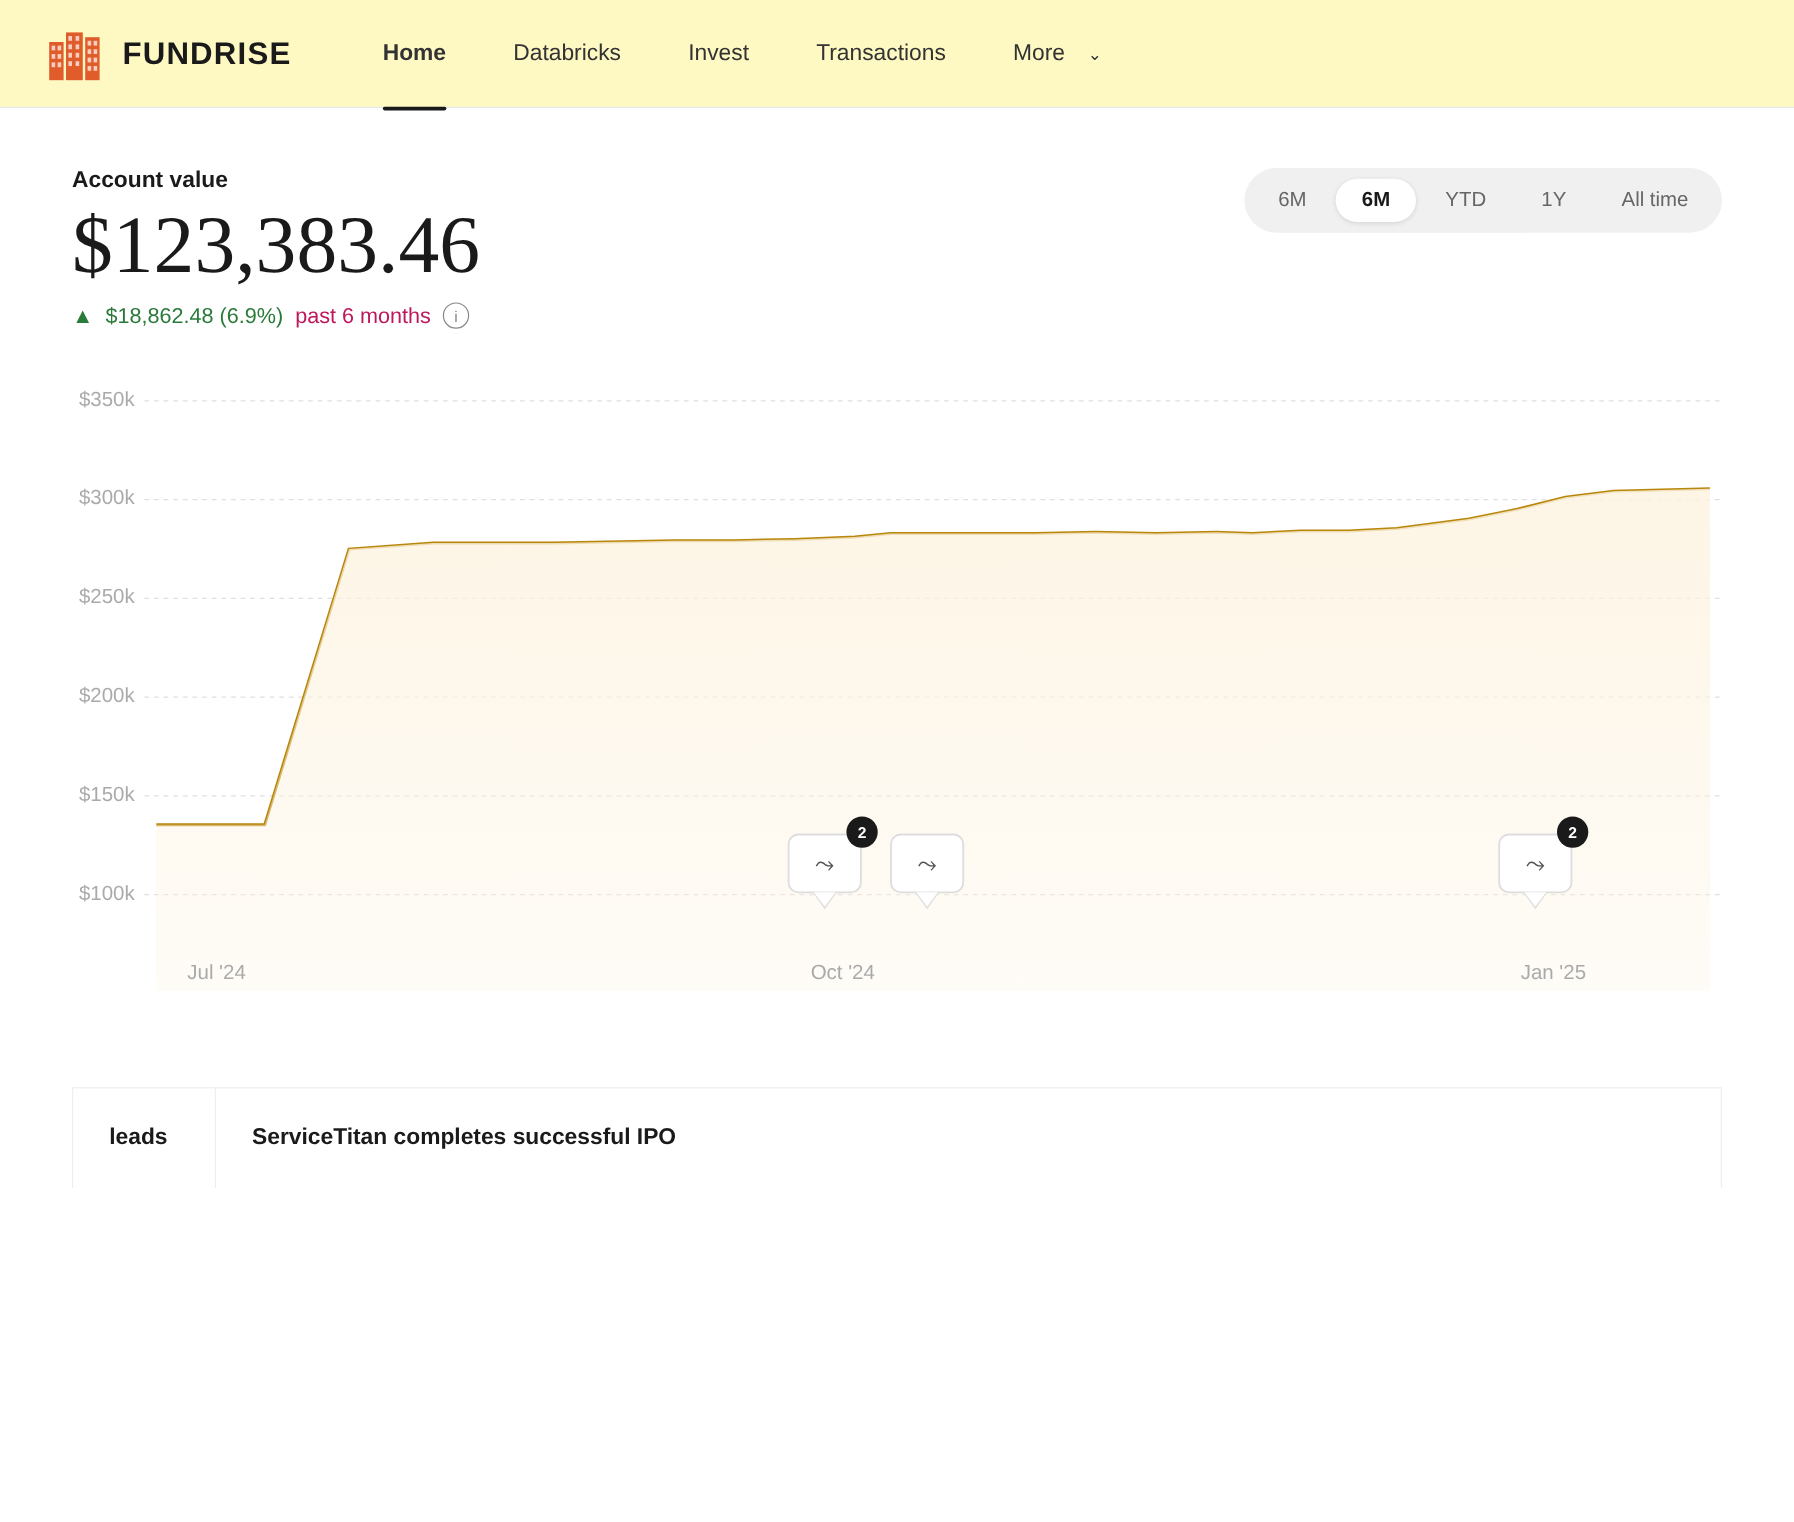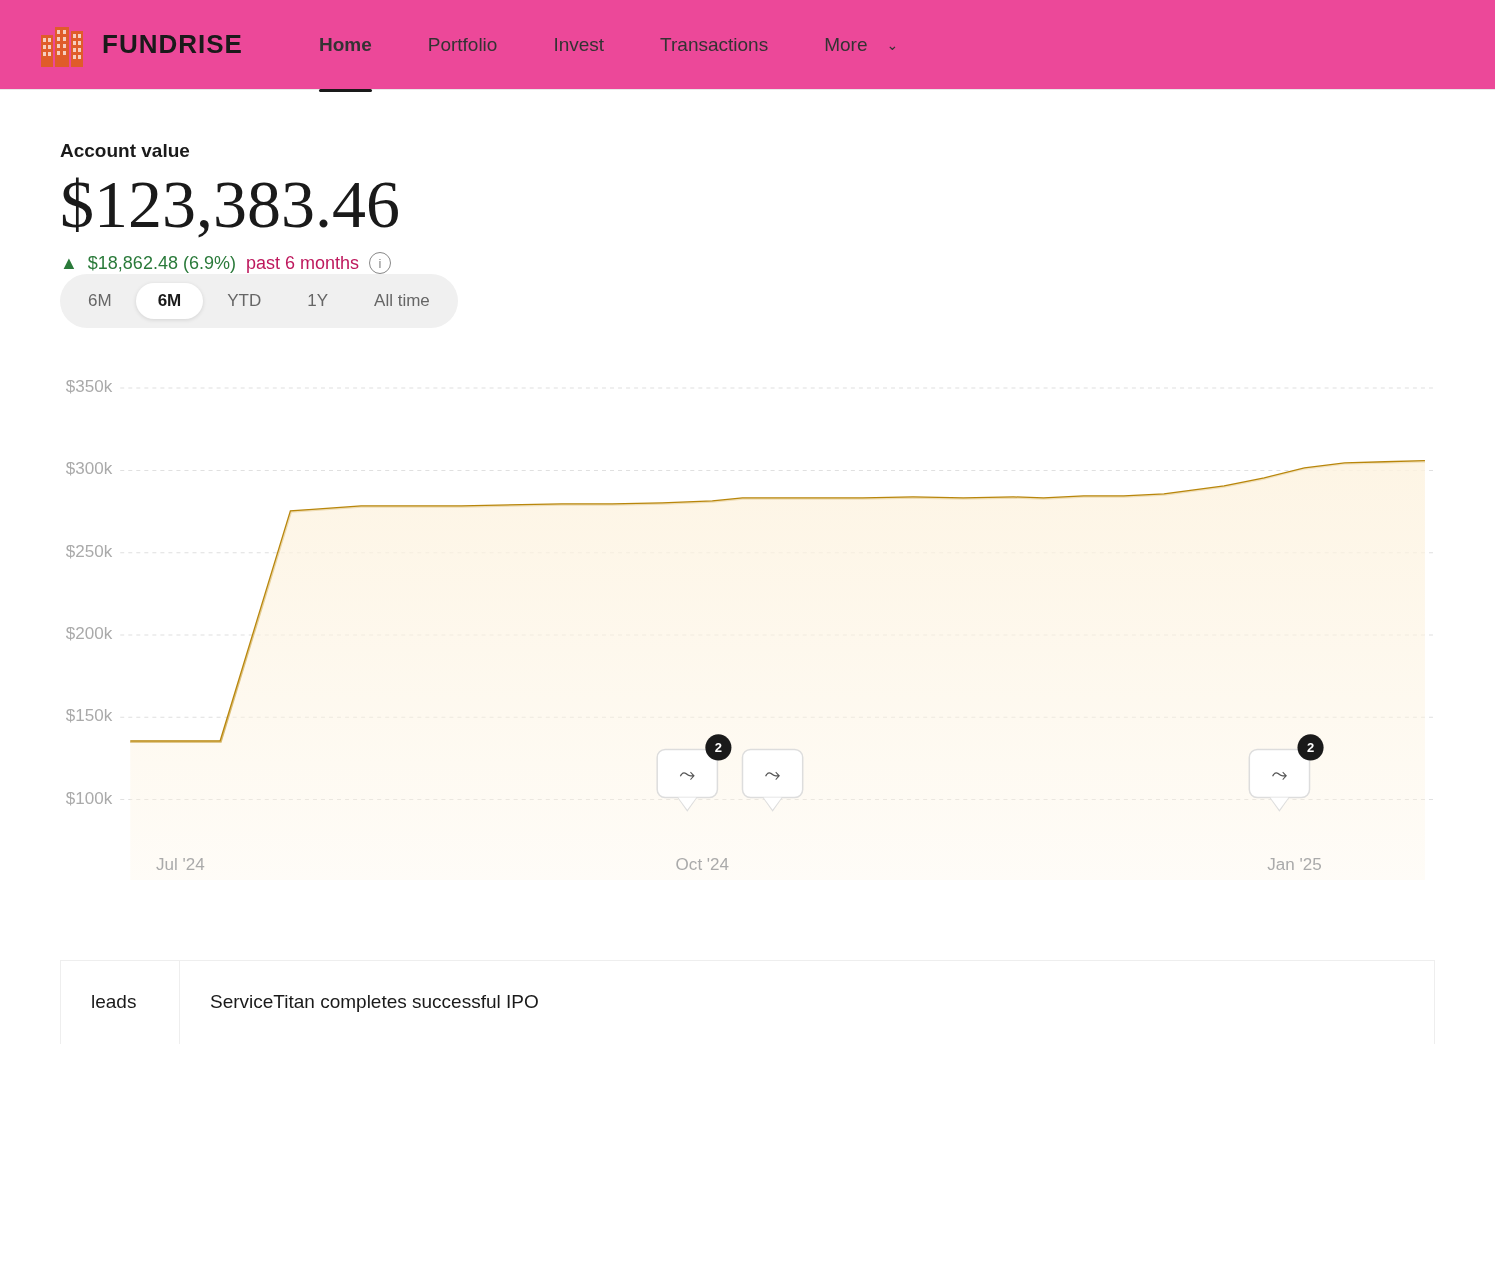--- a/index.html
+++ b/index.html
@@ -1,21 +1,21 @@
 <!DOCTYPE html>
 <html><head>
   <meta charset="utf-8">
   <style>
     * { margin: 0; padding: 0; box-sizing: border-box; }
     body { font-family: -apple-system, BlinkMacSystemFont, 'Segoe UI', sans-serif; background: #fff; width: 1495px; min-height: 1268px; overflow-x: hidden; }
 
     
     .navbar {
       display: flex; align-items: center; padding: 0 40px; height: 90px;
-      border-bottom: 1px solid #e8e8e8; background: #ec4899;
+      border-bottom: 1px solid #e8e8e8; background: #fef9c3;
     }
     .logo { display: flex; align-items: center; gap: 10px; margin-right: 48px; }
     .logo-icon { width: 52px; height: 44px; }
     .logo-text { font-size: 26px; font-weight: 700; letter-spacing: 1px; color: #1a1a1a; }
     .nav-links { display: flex; align-items: center; gap: 0; }
     .nav-link {
       padding: 8px 28px; font-size: 19px; color: #333; text-decoration: none;
       position: relative; cursor: pointer;
     }
     .nav-link.active { font-weight: 600; }
@@ -23,21 +23,21 @@
       content: ''; position: absolute; bottom: -28px; left: 28px; right: 28px;
       height: 3px; background: #1a1a1a; border-radius: 2px;
     }
     .nav-link-more { display: flex; align-items: center; gap: 19px; }
     .chevron { font-size: 14px; }
 
     
     .main { padding: 50px 60px 0 60px; }
 
     
-    .account-header { display: flex; justify-content: space-between; align-items: flex-start; margin-bottom: 30px; flex-direction: column; }
+    .account-header { display: flex; justify-content: space-between; align-items: flex-start; margin-bottom: 30px; }
     .account-left {}
     .account-label { font-size: 19px; font-weight: 700; color: #1a1a1a; margin-bottom: 8px; }
     .account-value { font-size: 68px; font-weight: 400; color: #1a1a1a; line-height: 1; margin-bottom: 14px; font-family: Georgia, serif; }
     .account-change { display: flex; align-items: center; gap: 10px; font-size: 18px; }
     .change-arrow { color: #2a7a3a; font-size: 18px; }
     .change-amount { color: #2a7a3a; font-weight: 500; }
     .change-period { color: #be185d; text-align: center; }
     .info-icon {
       display: inline-flex; align-items: center; justify-content: center;
       width: 22px; height: 22px; border: 1.5px solid #888; border-radius: 50%;
@@ -56,21 +56,21 @@
     .time-btn.active { background: #fff; color: #1a1a1a; font-weight: 700; box-shadow: 0 1px 4px rgba(0,0,0,0.12); }
 
     
     .chart-container { position: relative; margin-top: 10px; }
     .chart-svg { width: 100%; display: block; }
 
     
     .news-section { display: flex; gap: 0; margin-top: 40px; border-top: 1px solid #eee; }
     .news-card { padding: 28px 30px; border-right: 1px solid #eee; flex: 1; cursor: pointer; }
     .news-card:first-child { border-left: 1px solid #eee; }
-    .news-title { font-size: 19px; font-weight: 400; color: #1a1a1a; line-height: 1.4; }
+    .news-title { font-size: 19px; font-weight: 700; color: #1a1a1a; line-height: 1.4; }
 
     
     .news-card-partial { padding: 28px 30px; flex: 0 0 120px; cursor: pointer; overflow: hidden; }
     .news-card-partial .news-title { font-size: 19px; }
   </style>
 </head>
 <body>
 
 <nav class="navbar">
   <div class="logo">
@@ -103,21 +103,21 @@
       <rect x="33" y="25" width="3" height="4" fill="#fff" opacity="0.7"></rect>
       <rect x="38" y="25" width="3" height="4" fill="#fff" opacity="0.7"></rect>
       <rect x="33" y="32" width="3" height="4" fill="#fff" opacity="0.7"></rect>
       <rect x="38" y="32" width="3" height="4" fill="#fff" opacity="0.7"></rect>
     </svg>
     <span class="logo-text">FUNDRISE</span>
   </div>
 
   <div class="nav-links">
     <a class="nav-link active">Home</a>
-    <a class="nav-link">Portfolio</a>
+    <a class="nav-link">Databricks</a>
     <a class="nav-link">Invest</a>
     <a class="nav-link">Transactions</a>
     <a class="nav-link nav-link-more">
       <span>More</span>
       <span class="chevron">⌄</span>
     </a>
   </div>
 </nav>
 
 <div class="main">

